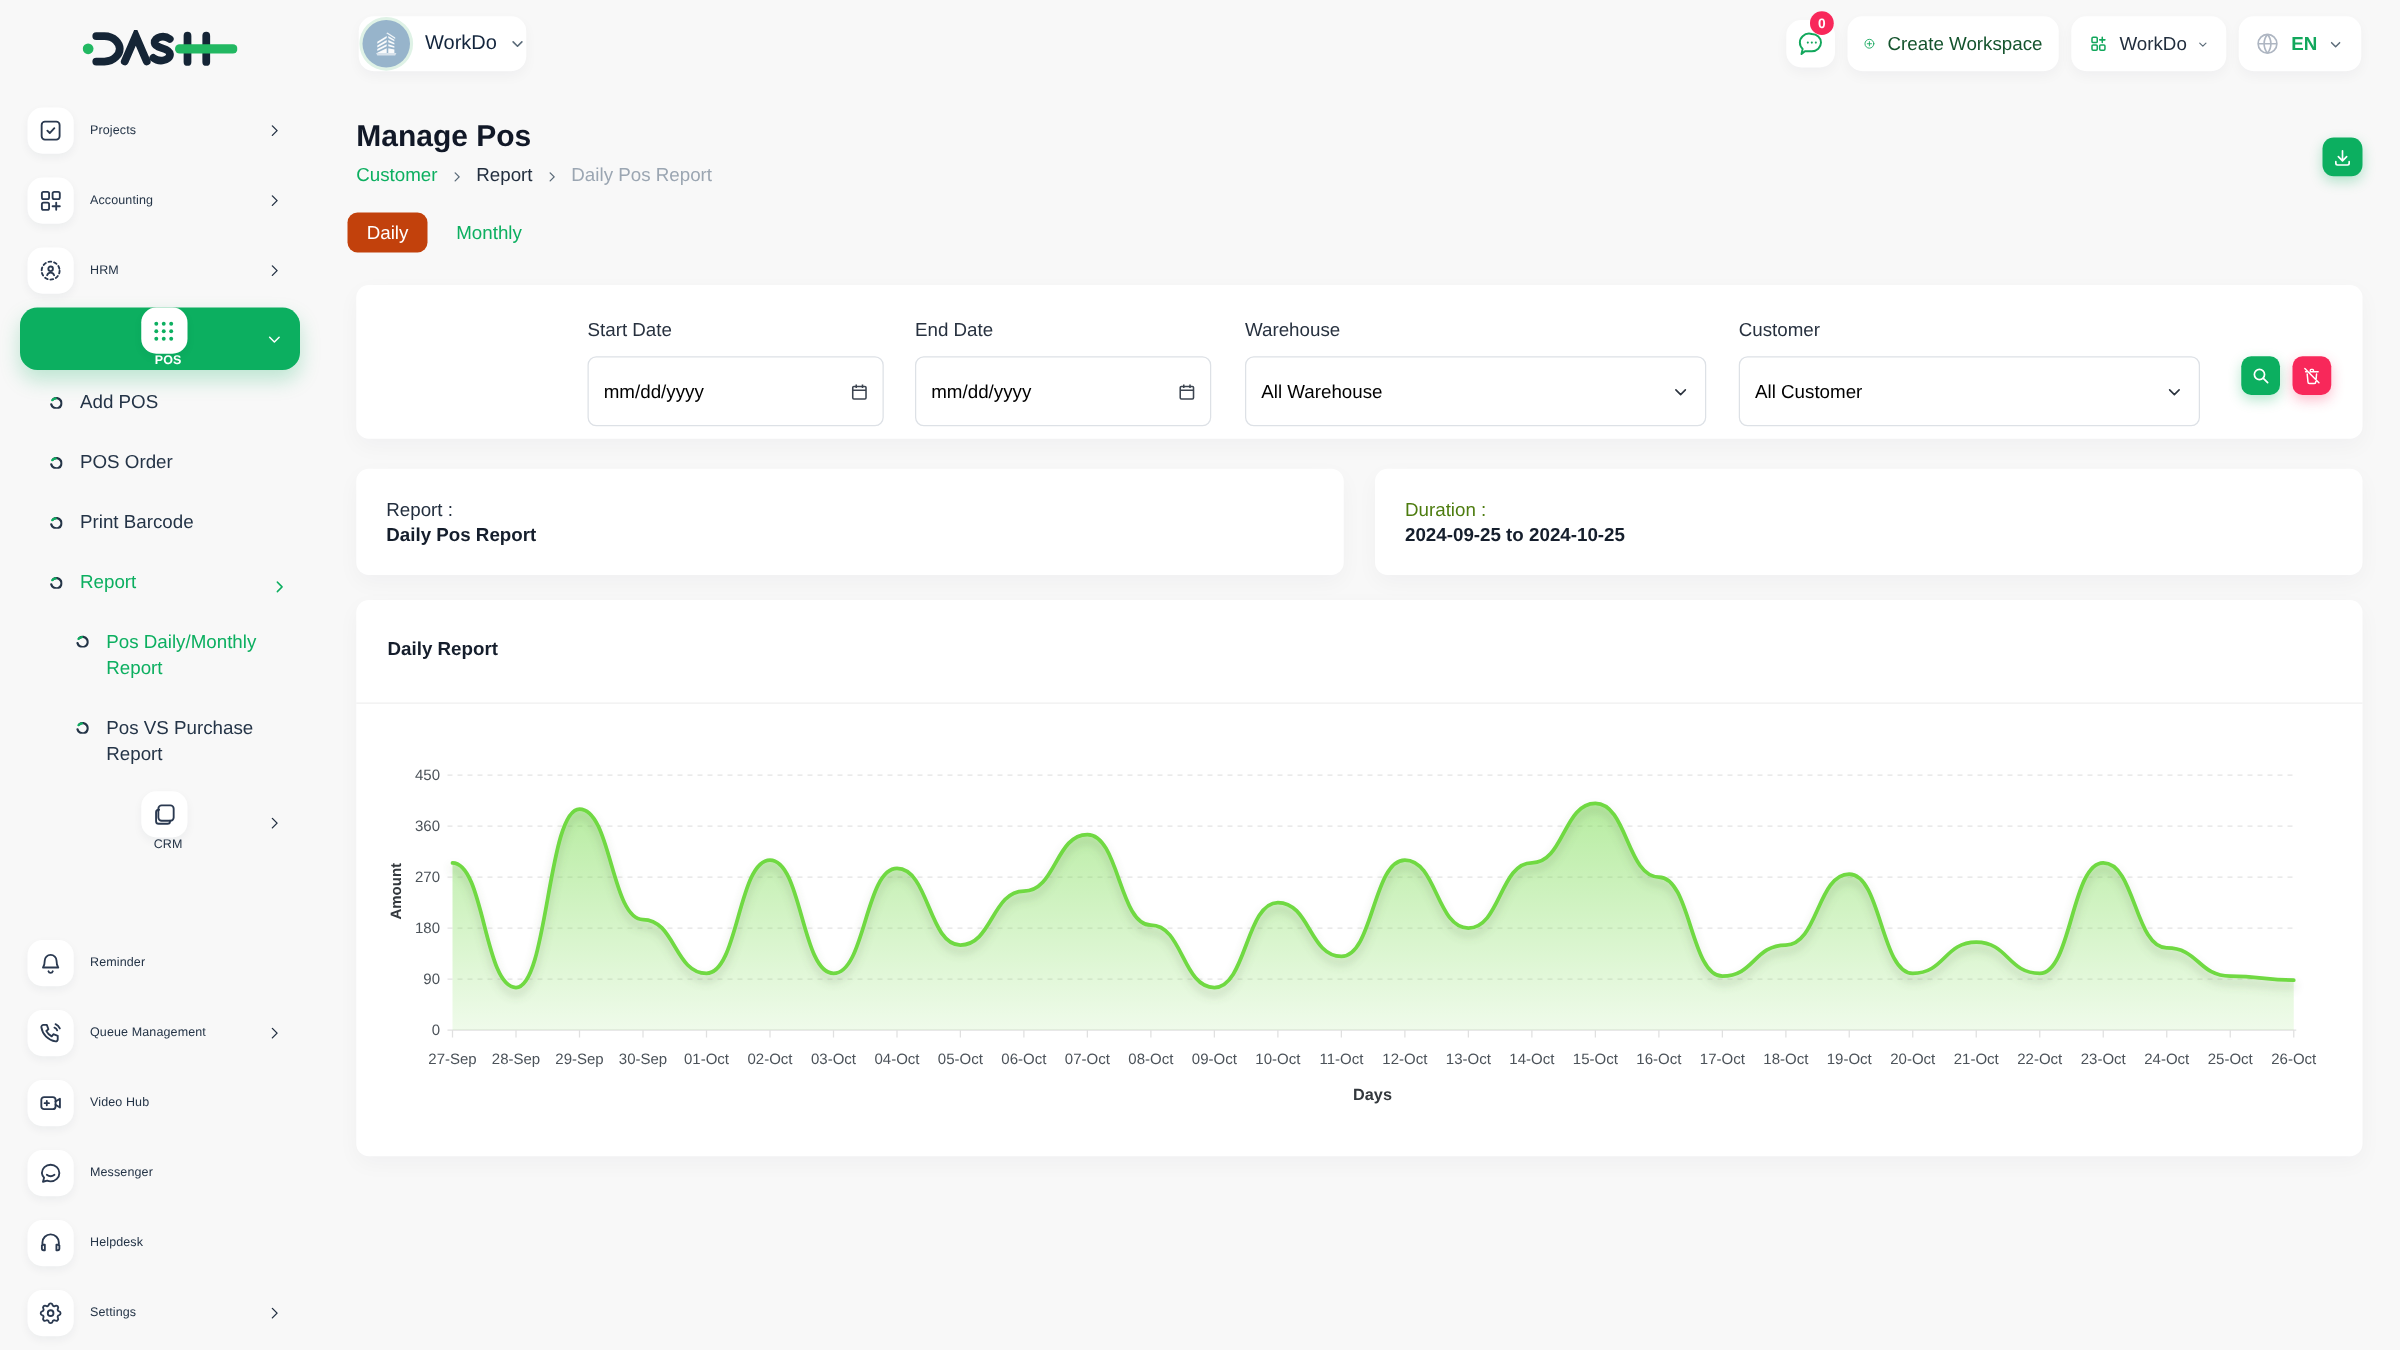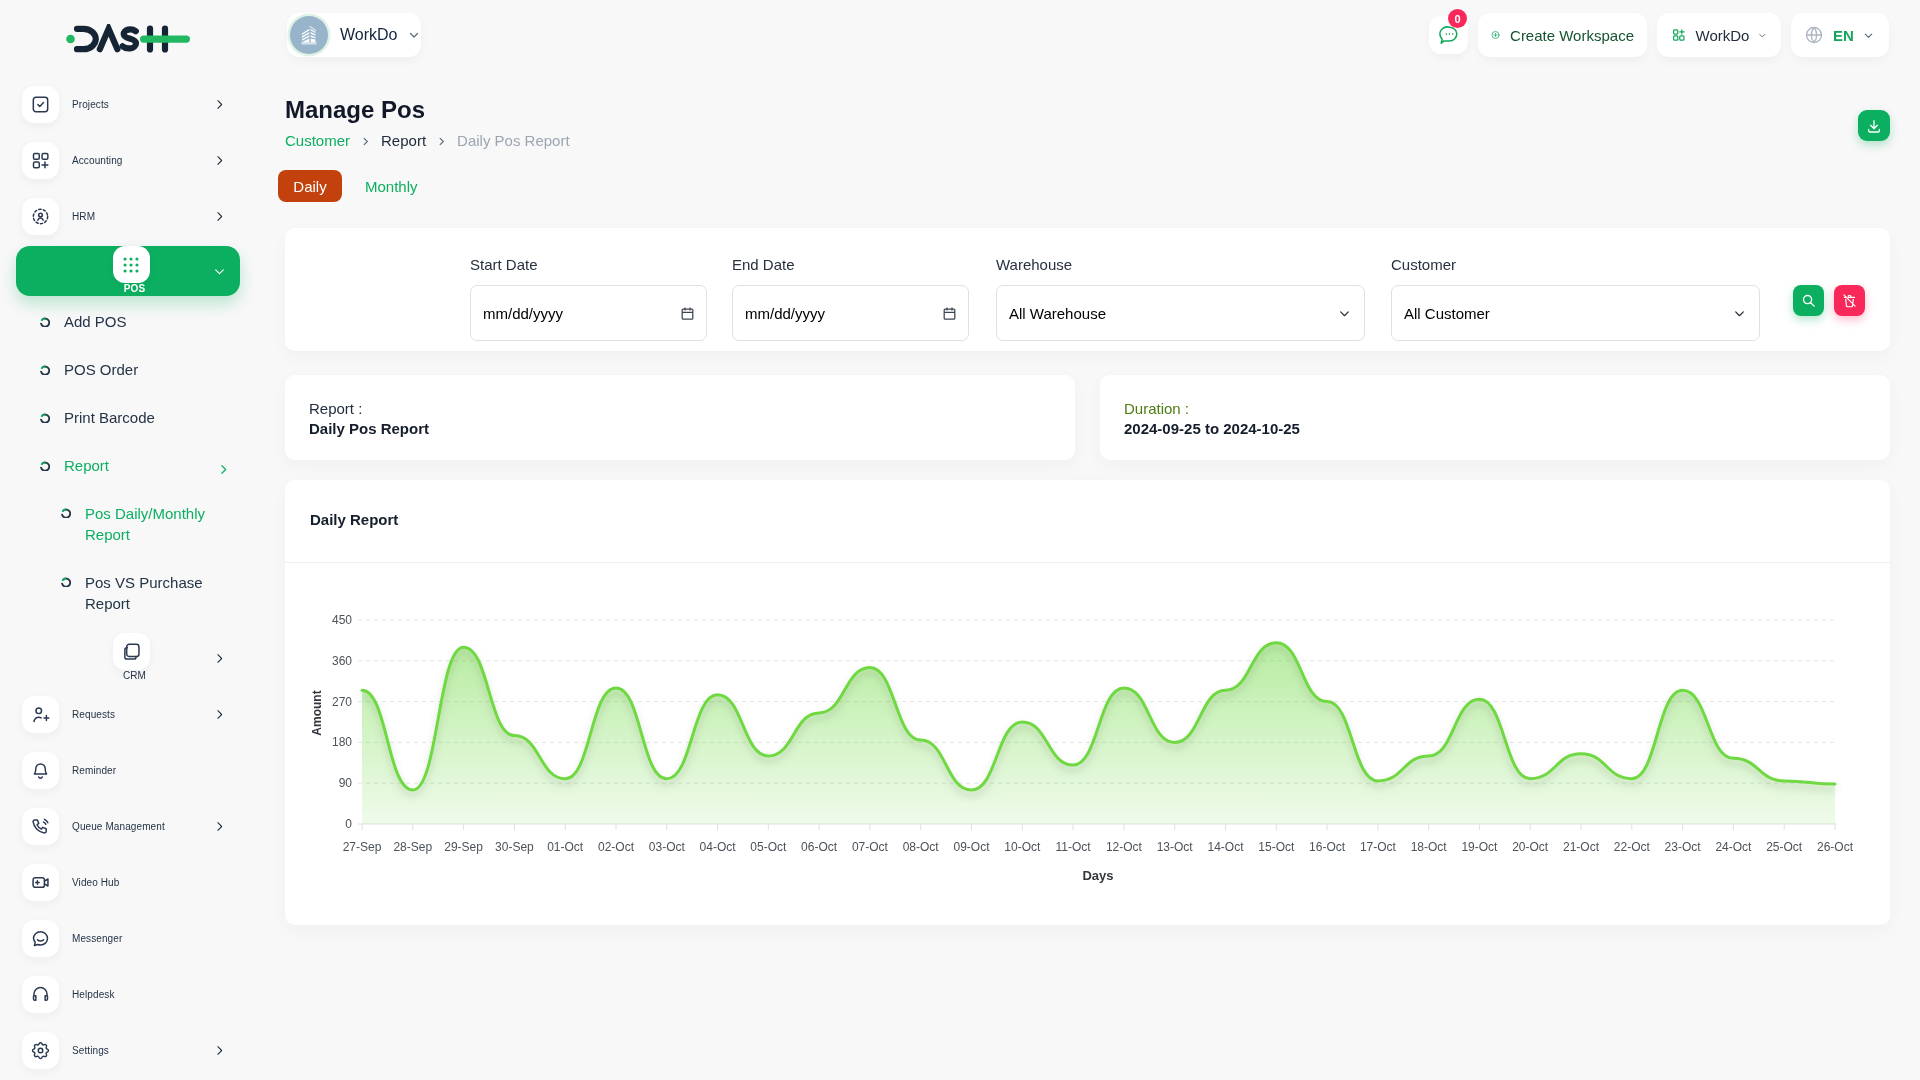--- a/index.html
+++ b/index.html
@@ -151,32 +151,20 @@
       <span class="lbl" style="margin-top:-4px;width:130px;line-height:21px;">Pos VS Purchase Report</span>
     </div>
   <div class="mi" style="top:633px;flex-direction:column;">
       <div class="ibox">
         <svg class="ic" width="21" height="21" viewBox="0 0 24 24" fill="none" stroke="#2a3950" stroke-width="1.7" stroke-linecap="round" stroke-linejoin="round">
           <rect x="6.5" y="3.8" width="14" height="14" rx="3"></rect>
           <path d="M17.2 17.8 v0.4 a2.4 2.4 0 0 1 -2.4 2.4 h-8 a2.4 2.4 0 0 1 -2.4 -2.4 v-8 a2.4 2.4 0 0 1 2.4 -2.4 h0.4"></path>
         </svg>
       </div>
       <span class="lbl">CRM</span>
-      <svg class="chev" width="13" height="13" viewBox="0 0 24 24" fill="none" stroke="#223042" stroke-width="2" stroke-linecap="round" stroke-linejoin="round">
-        <path d="M9 5 l7 7-7 7"></path>
-      </svg>
-    </div>
-  <div class="mi" style="top:689px;">
-      <div class="ibox">
-        <svg class="ic" width="21" height="21" viewBox="0 0 24 24" fill="none" stroke="#2a3950" stroke-width="1.7" stroke-linecap="round" stroke-linejoin="round">
-          <circle cx="10" cy="7.8" r="3.2"></circle>
-          <path d="M4.5 20 c0.8-3.2 2.9-4.8 5.5-4.8 1 0 1.9.2 2.7.7 M16 16 h5.5 M18.75 13.2 v5.6"></path>
-        </svg>
-      </div>
-      <span class="lbl">Requests</span>
       <svg class="chev" width="13" height="13" viewBox="0 0 24 24" fill="none" stroke="#223042" stroke-width="2" stroke-linecap="round" stroke-linejoin="round">
         <path d="M9 5 l7 7-7 7"></path>
       </svg>
     </div>
   <div class="mi" style="top:745px;">
       <div class="ibox">
         <svg class="ic" width="21" height="21" viewBox="0 0 24 24" fill="none" stroke="#2a3950" stroke-width="1.7" stroke-linecap="round" stroke-linejoin="round">
           <path d="M12 4.5 a5.4 5.4 0 0 1 5.4 5.4 c0 3.2.7 5 1.6 6.1 H5 c.9-1.1 1.6-2.9 1.6-6.1 A5.4 5.4 0 0 1 12 4.5 Z M10 19.5 a2.1 2.1 0 0 0 4 0"></path>
         </svg>
       </div>

